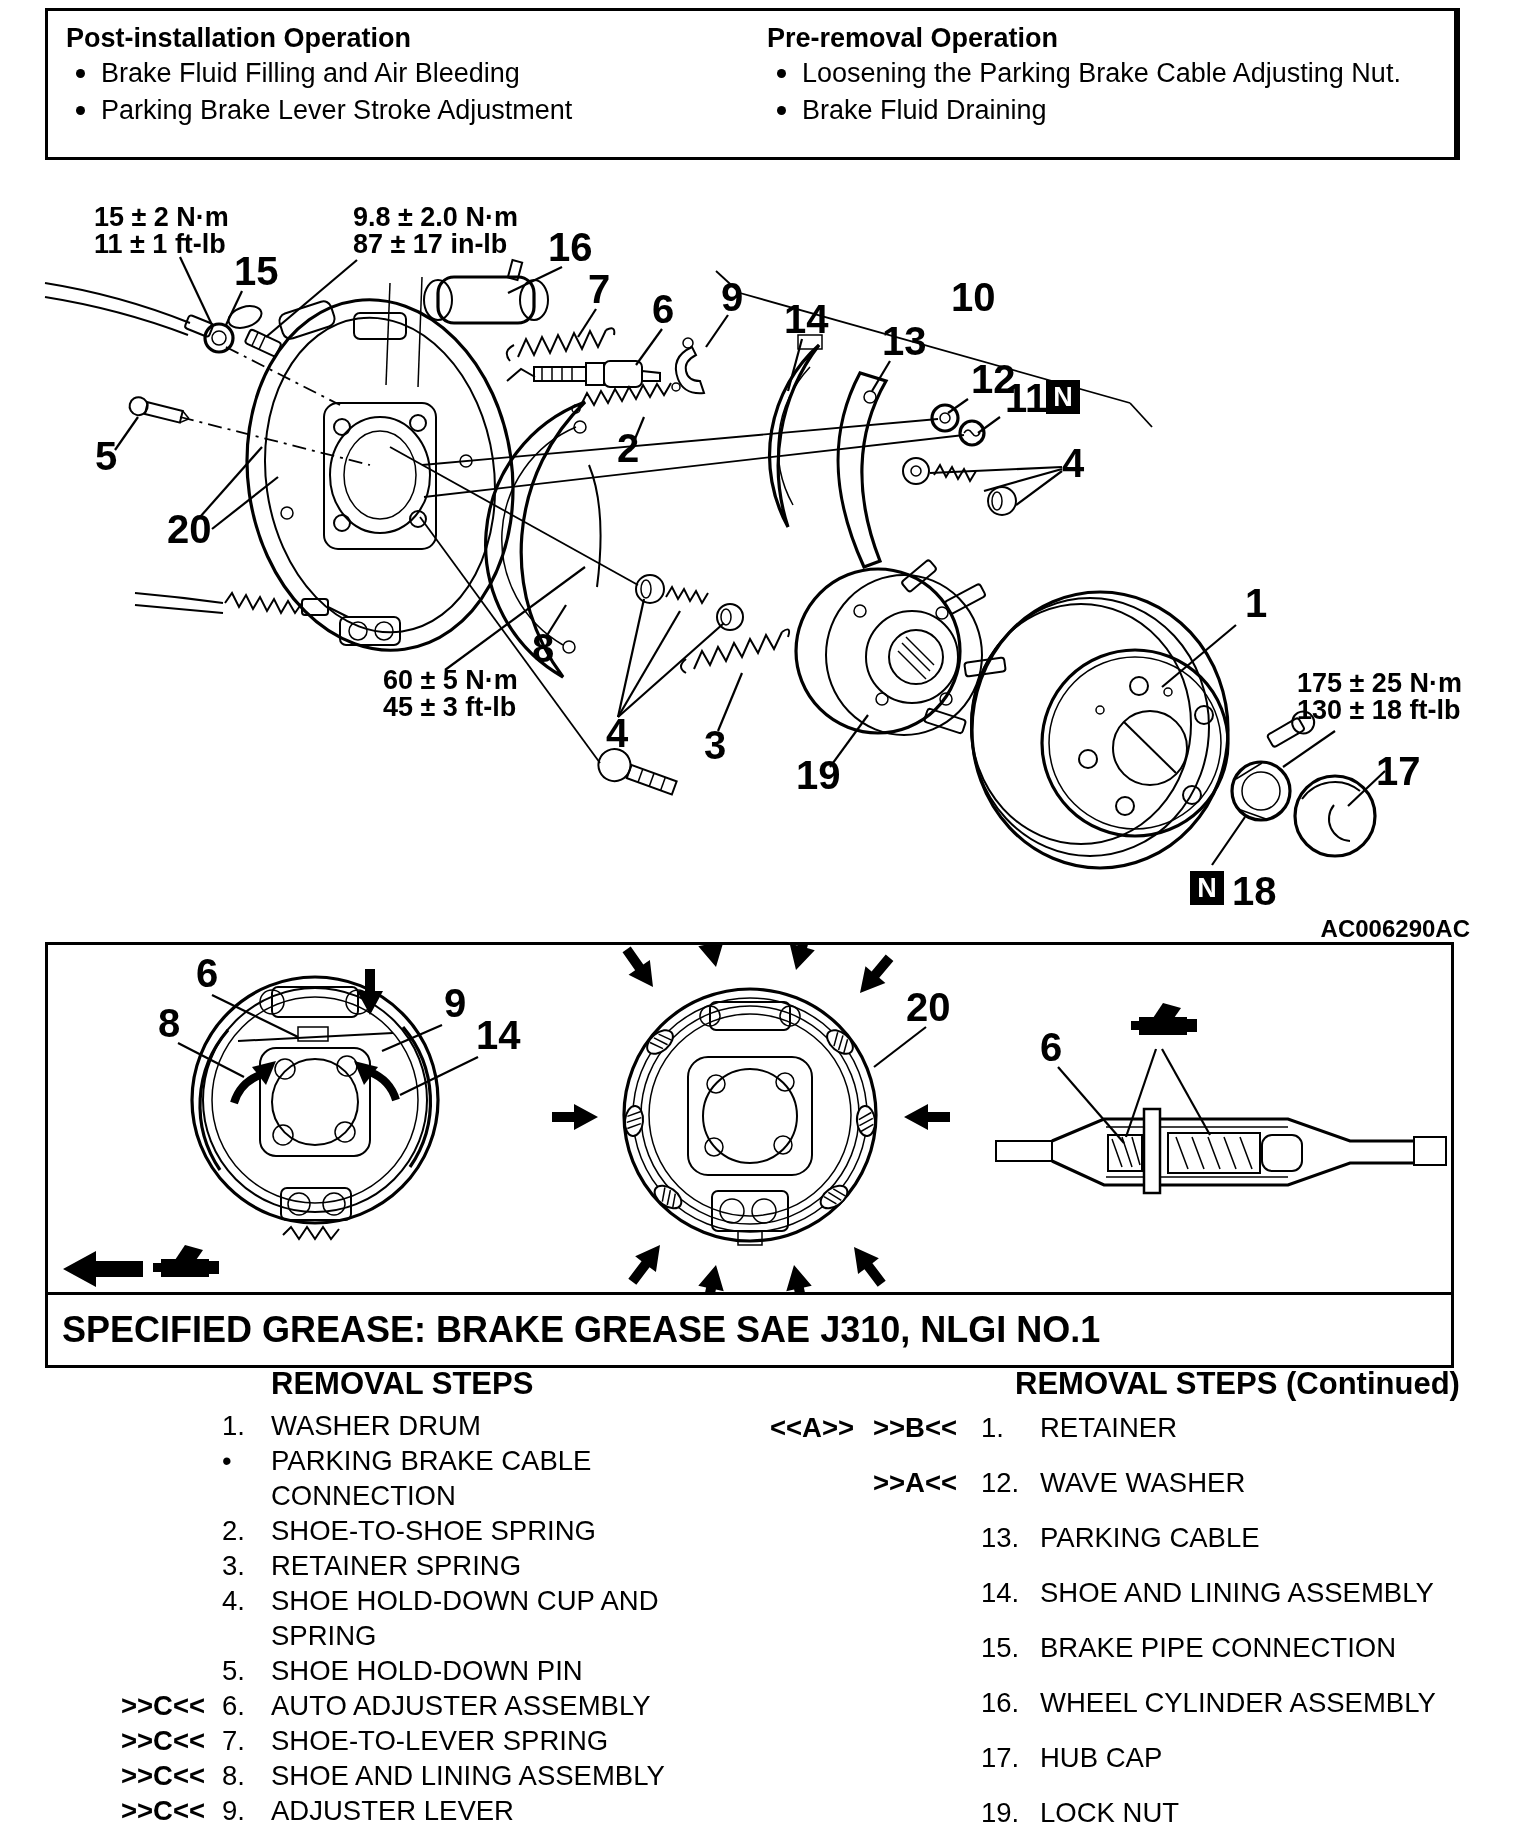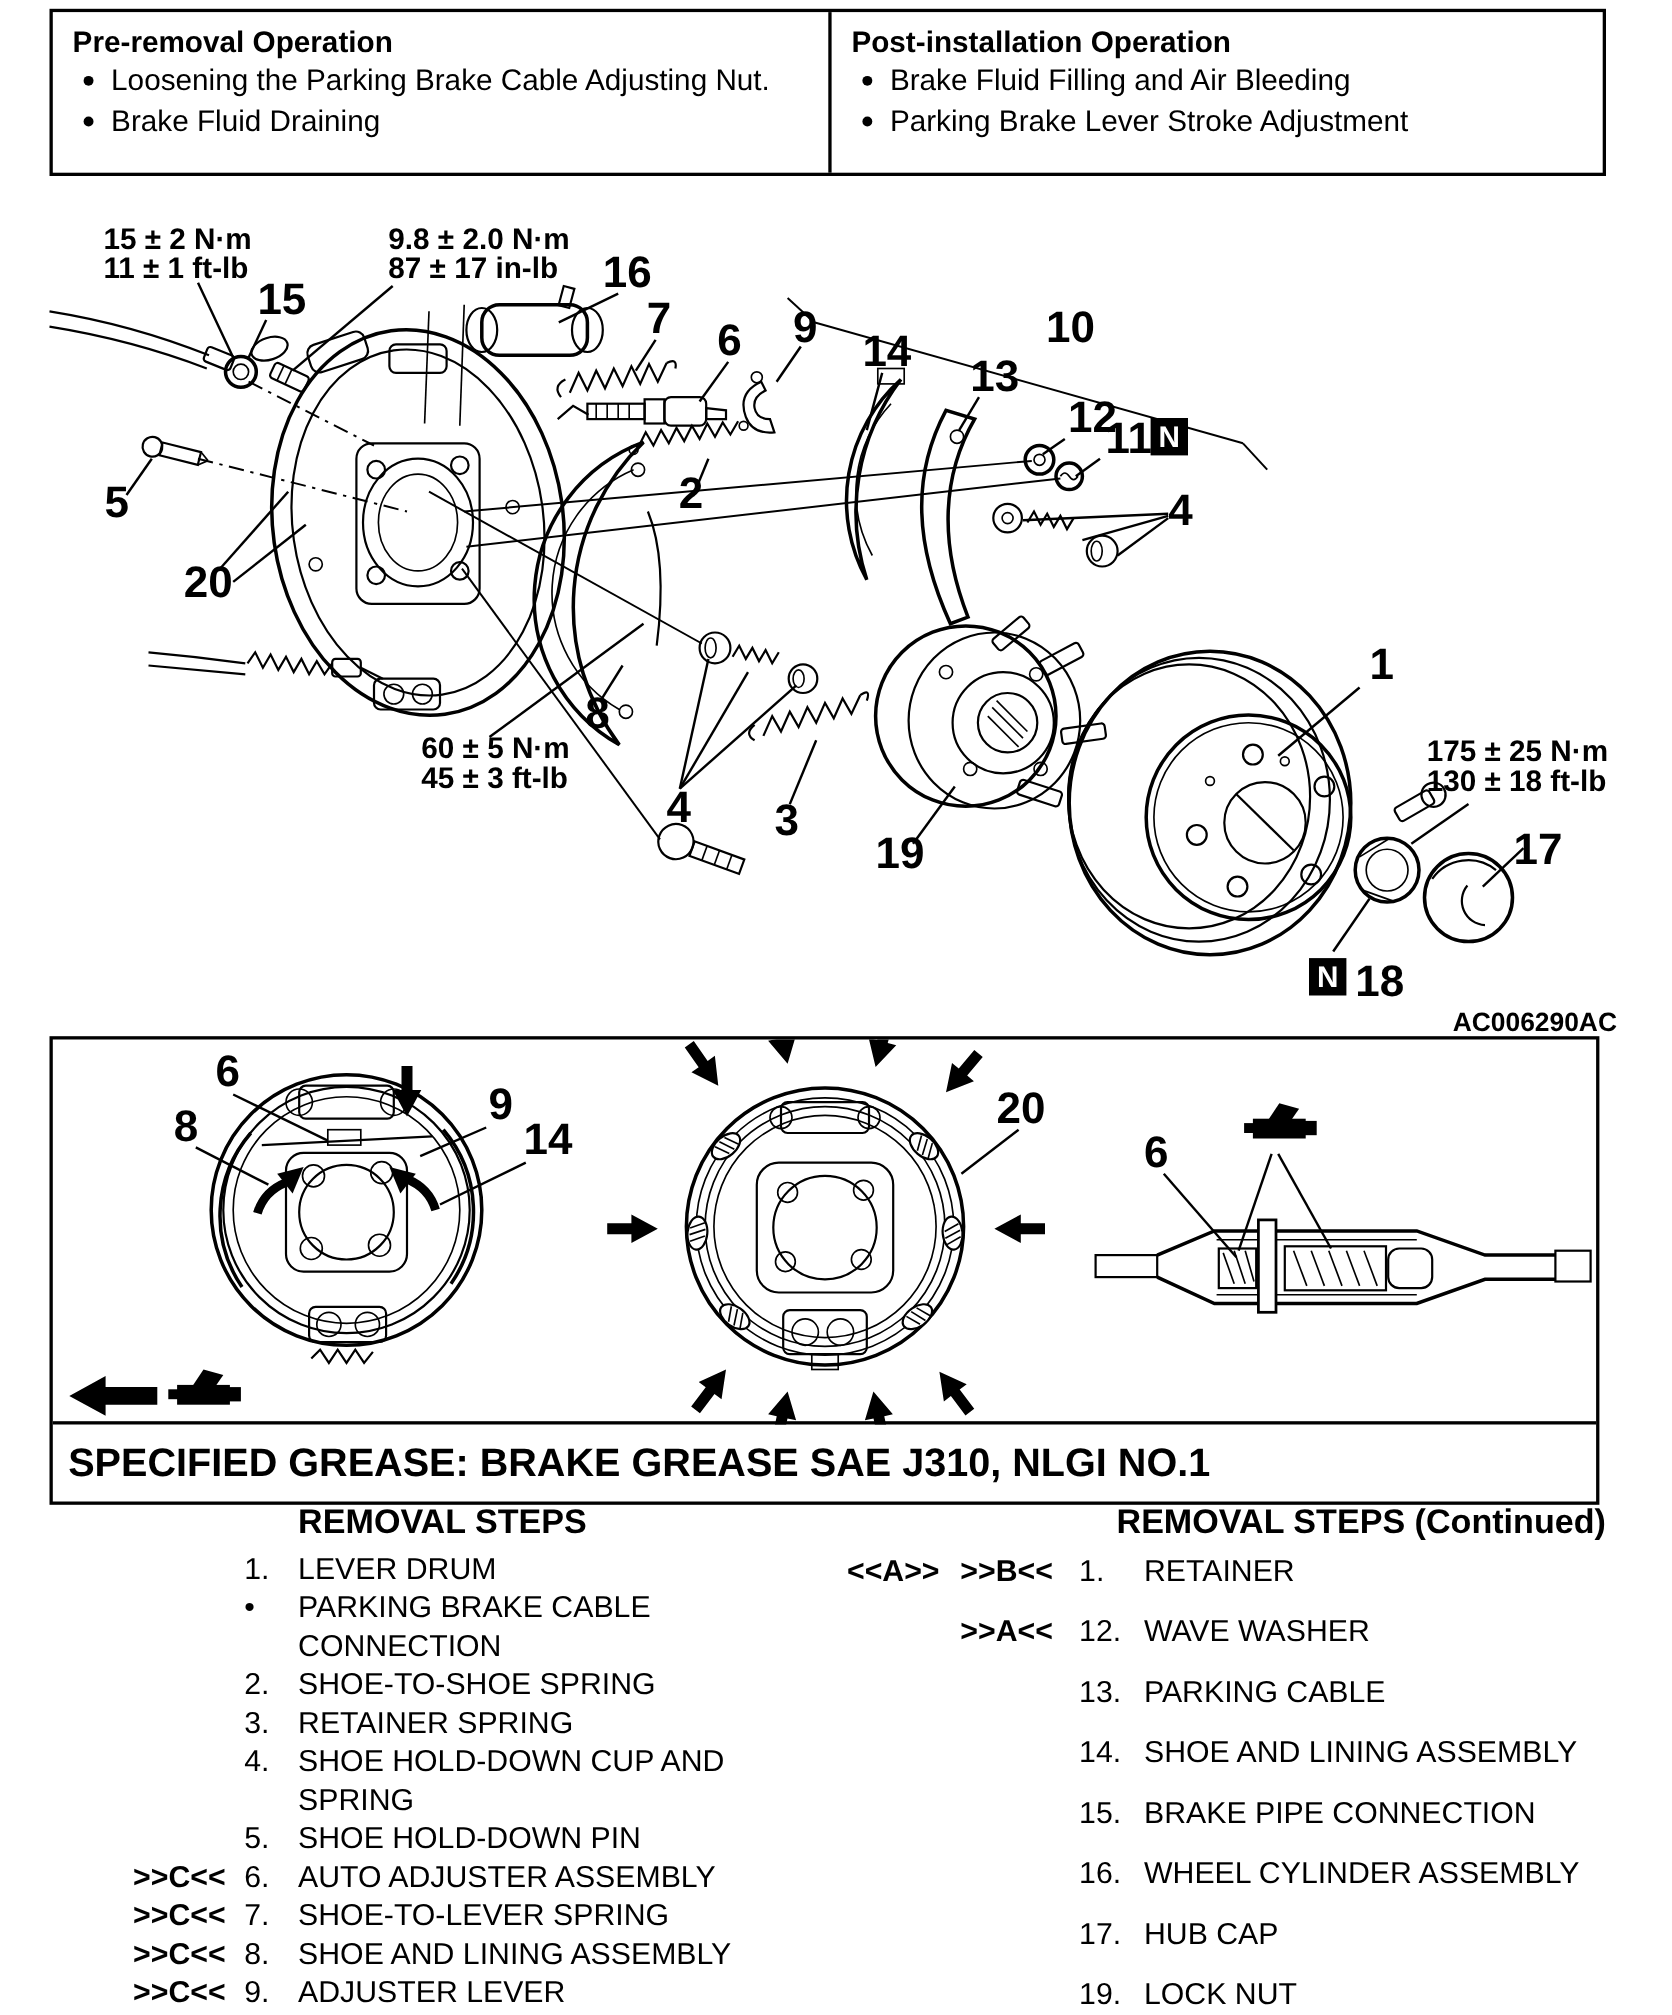--- a/index.html
+++ b/index.html
@@ -40,40 +40,40 @@
   .lrow{display:grid;grid-template-columns:101px 49px 395px;font-size:27.5px;line-height:35px;}
   .rrow{display:grid;grid-template-columns:103px 108px 59px auto;font-size:27.5px;line-height:32px;height:55px;align-items:start;}
   .mk{font-weight:bold;white-space:nowrap;}
 </style>
 </head>
 <body>
 
 <div class="page">
 
   <div class="opbox">
+    <div class="opcell right">
+      <div class="optitle">Post-installation Operation</div>
+      <div class="oprow">
+          <span class="dot"></span>
+          <span>Brake Fluid Filling and Air Bleeding</span>
+        </div>
+      <div class="oprow">
+          <span class="dot"></span>
+          <span>Parking Brake Lever Stroke Adjustment</span>
+        </div>
+    </div>
     <div class="opcell left">
       <div class="optitle">Pre-removal Operation</div>
       <div class="oprow">
           <span class="dot"></span>
           <span>Loosening the Parking Brake Cable Adjusting Nut.</span>
         </div>
       <div class="oprow">
           <span class="dot"></span>
           <span>Brake Fluid Draining</span>
-        </div>
-    </div>
-    <div class="opcell right">
-      <div class="optitle">Post-installation Operation</div>
-      <div class="oprow">
-          <span class="dot"></span>
-          <span>Brake Fluid Filling and Air Bleeding</span>
-        </div>
-      <div class="oprow">
-          <span class="dot"></span>
-          <span>Parking Brake Lever Stroke Adjustment</span>
         </div>
     </div>
   </div>
 
   <svg style="left:40px;top:165px" width="1440" height="775" viewBox="0 0 1440 775">
 
     <g>
       <g transform="rotate(-8 340 310)">
         <ellipse class="ln w3" cx="340" cy="310" rx="132" ry="176"></ellipse>
         <ellipse class="ln w2" cx="340" cy="310" rx="114" ry="158"></ellipse>
@@ -505,21 +505,21 @@
       <text class="co" x="992" y="116">6</text>
     </g>
   </svg>
 
   <div class="rcolL">
     <div class="rhead">REMOVAL STEPS</div>
     <div class="rows">
       <div class="lrow">
           <span class="mk"></span>
           <span>1.</span>
-          <span>LEVER DRUM</span>
+          <span>WASHER DRUM</span>
         </div>
       <div class="lrow">
           <span class="mk"></span>
           <span>•</span>
           <span>PARKING BRAKE CABLE CONNECTION</span>
         </div>
       <div class="lrow">
           <span class="mk"></span>
           <span>2.</span>
           <span>SHOE-TO-SHOE SPRING</span>

